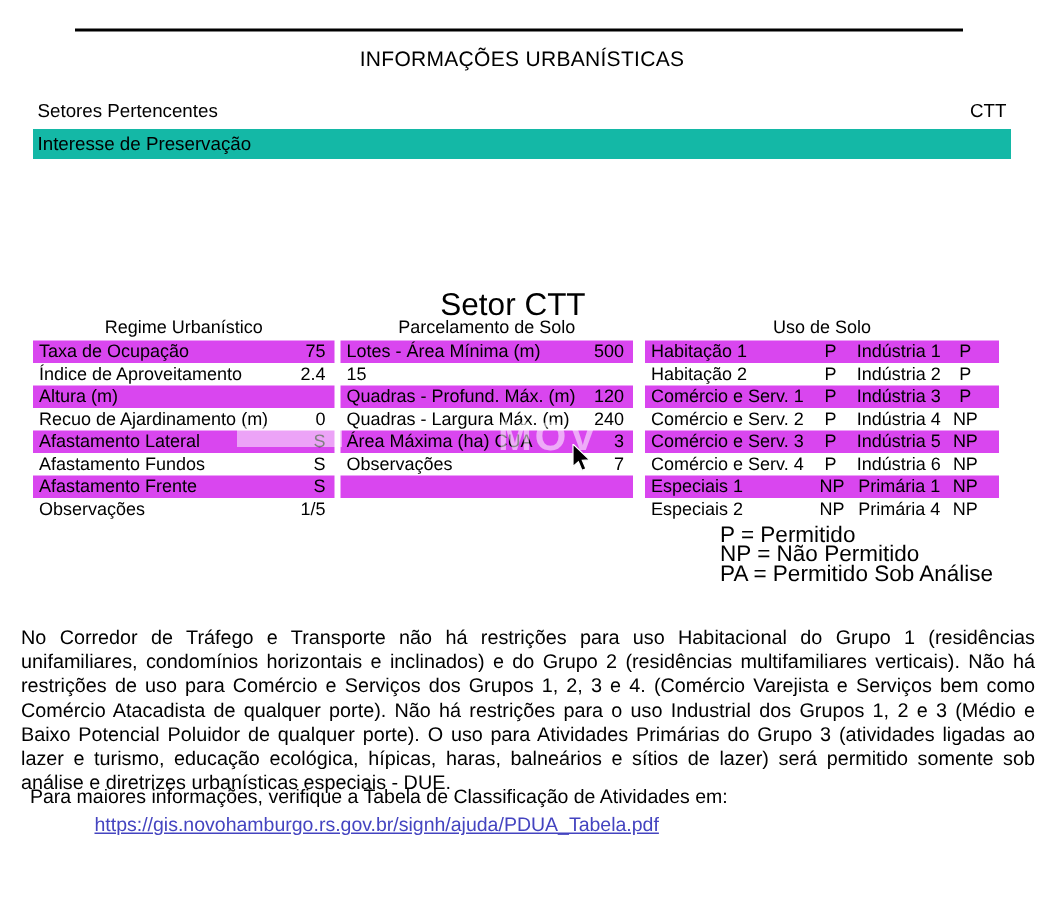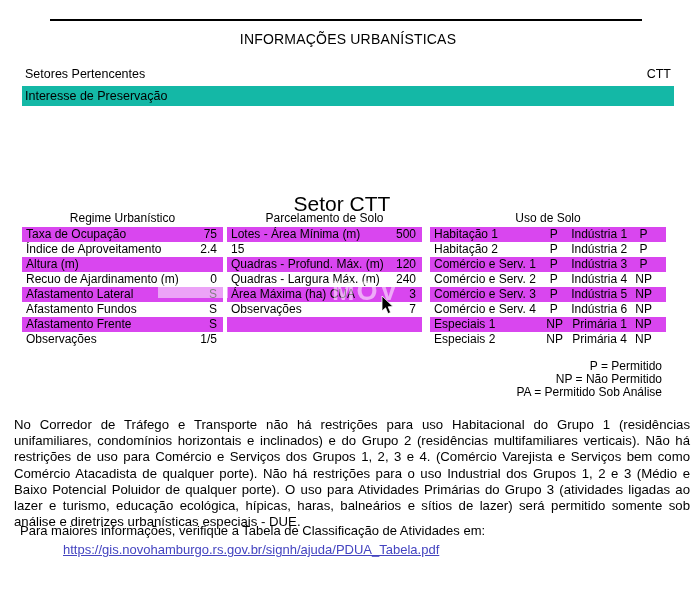--- a/index.html
+++ b/index.html
@@ -18,21 +18,21 @@
   .tbl{top:210px;}
   .tbl-title{height:17px;line-height:16px;text-align:center;font-size:12px;}
   .trow{height:15px;line-height:15px;font-size:12px;display:flex;padding:0 6px 0 4px;box-sizing:border-box;white-space:nowrap;}
   .trow .lbl{flex:1;text-align:left;overflow:hidden;}
   .trow .val{text-align:right;}
   .gray{background:#d946ef;}
   .u-l1{width:106px;}
   .u-v1{width:36px;text-align:center;}
   .u-l2{flex:1;}
   .u-v2{width:34px;text-align:center;}
-  .legend{top:360px;right:34px;text-align:right;font-size:12px;line-height:13px;}
+  .legend{top:350px;right:34px;font-size:15px;line-height:13px;}
   .body-text{left:14px;top:417px;width:676px;font-size:13.2px;line-height:16.2px;text-align:justify;}
   .foot-info{left:20px;top:523px;font-size:13px;}
   .foot-link{left:20px;top:542px;font-size:13px;text-decoration:underline;cursor:pointer;}
   .wm-block{background:rgba(255,255,255,0.5);}
   .wm-text{left:332px;top:276px;font-size:27px;font-weight:bold;color:rgba(255,255,255,0.55);letter-spacing:2px;}
   .cursor{left:381px;top:296px;width:14px;height:20px;}
 </style>
 </head>
 <body>
 

